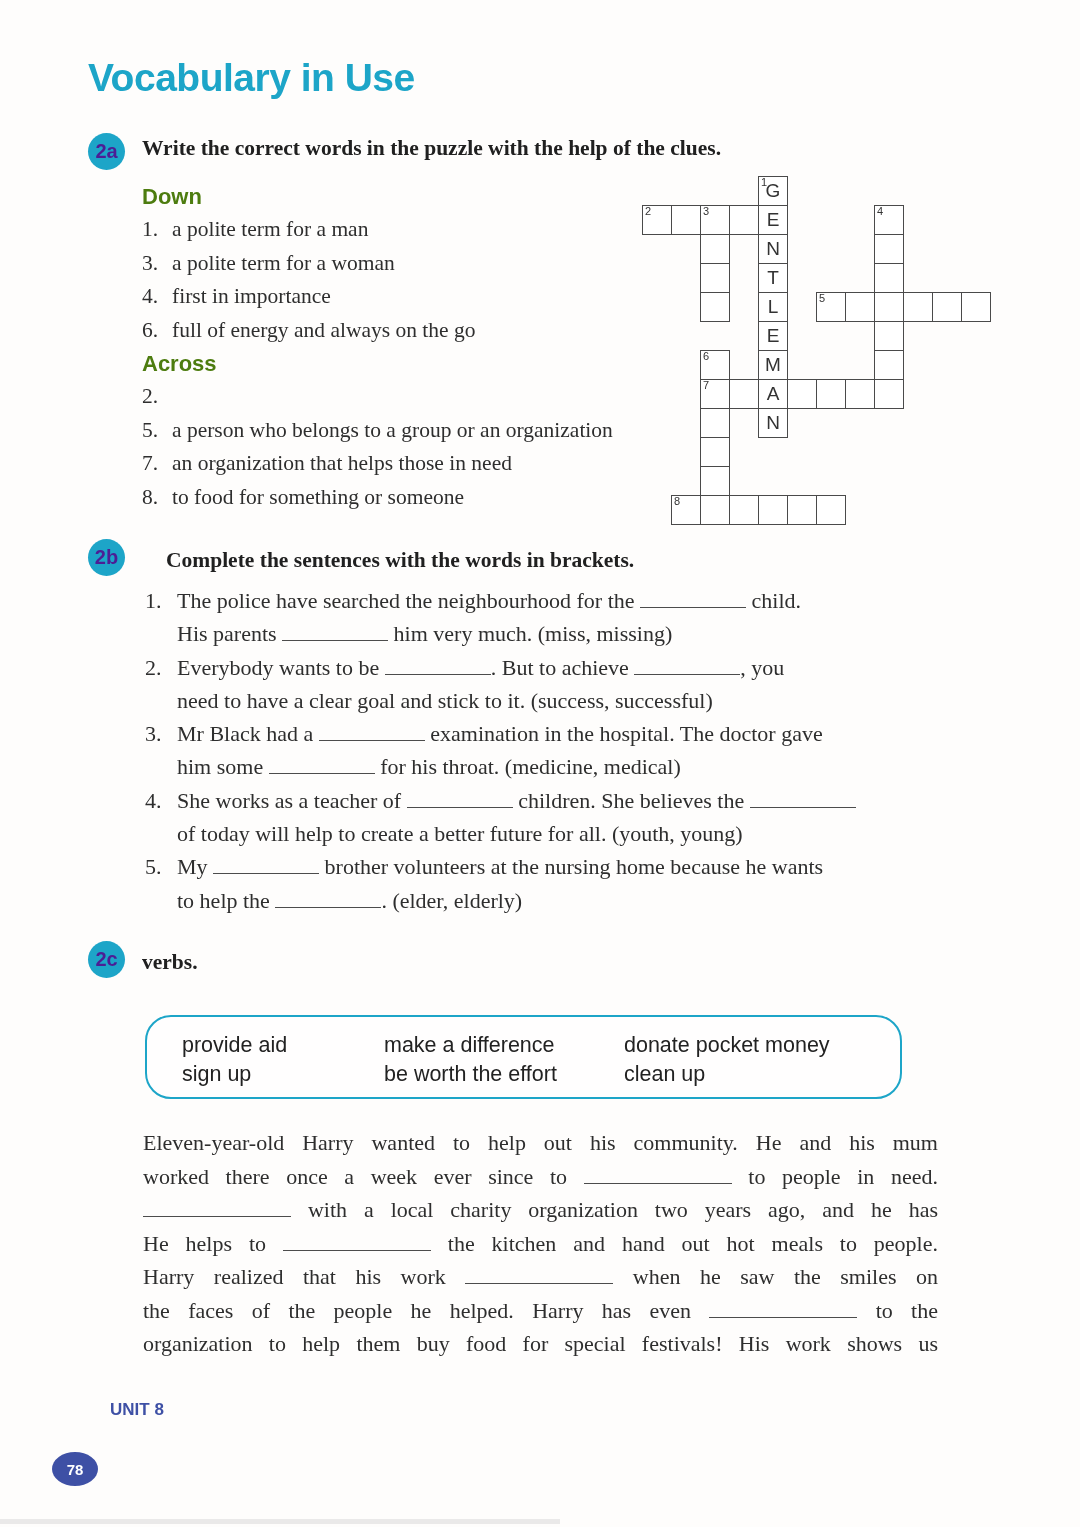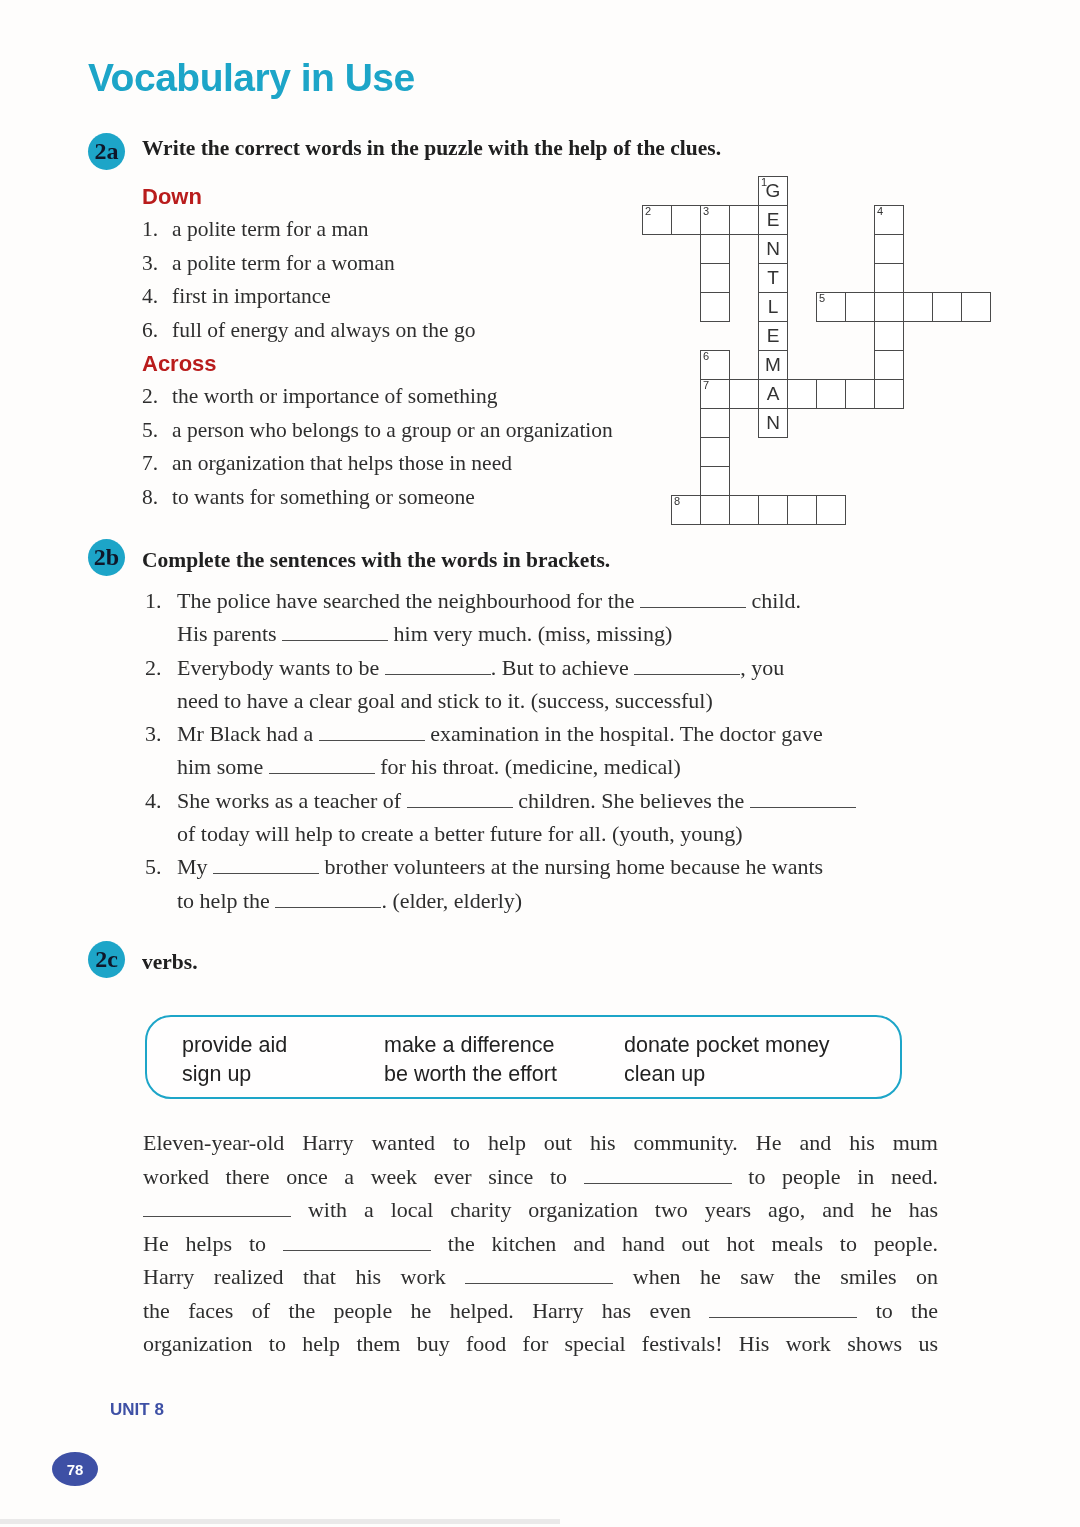--- a/index.html
+++ b/index.html
@@ -14,41 +14,41 @@
     background:#fefdfc;overflow:hidden;
     font-family:"Liberation Serif",serif;color:var(--ink);
   }
   .page-title{
     position:absolute;left:88px;top:56px;margin:0;
     font-family:"Liberation Sans",sans-serif;font-weight:bold;
     font-size:39px;letter-spacing:-0.5px;color:var(--accent);text-align:right;
   }
   .badge{
     position:absolute;width:37px;height:37px;border-radius:50%;
-    background:var(--accent);color:#0f172a;
-    font-family:Liberation Serif, serif;font-weight:bold;font-size:24px;
+    background:var(--accent);color:#4c1d95;
+    font-family:Liberation Sans, sans-serif;font-weight:bold;font-size:20px;
     display:flex;align-items:center;justify-content:center;
   }
   #badge-2a{left:88px;top:133px;}
   #badge-2b{left:88px;top:539px;}
   #badge-2c{left:88px;top:941px;}
   .ex-instruction{
     position:absolute;left:142px;
     font-family:"Liberation Serif",serif;font-weight:bold;
     font-size:21.5px;color:#202020;line-height:33px;
   }
   #instr-2a{top:136px;line-height:24px;}
-  #instr-2b{top:548px;line-height:24px;}
+  #instr-2b{top:548px;line-height:24px;margin-left:24px;}
   #instr-2c{top:946px;width:800px;}
 
   
   .clues{position:absolute;left:142px;top:180px;width:560px;}
   .clue-heading{
     font-family:"Liberation Sans",sans-serif;font-weight:bold;
-    font-size:22px;color:#b91c1c;line-height:33.4px;height:33.4px;
+    font-size:22px;color:#4d7c0f;line-height:33.4px;height:33.4px;
   }
   .clue{position:relative;line-height:33.4px;height:33.4px;padding-left:30px;font-size:21.5px;}
   .clue .num{position:absolute;left:0;}
 
   
   .crossword{position:absolute;left:642px;top:176px;width:349px;height:349px;}
   .cell{
     position:absolute;width:30px;height:30px;box-sizing:border-box;
     border:1px solid #4a4a4a;background:#fff;
     display:flex;align-items:center;justify-content:center;
@@ -118,24 +118,24 @@
   <div class="clues">
     <div class="clue-heading">Down</div>
     <div id="down-clues">
         <div class="clue"><span class="num">1.</span><span>a polite term for a man</span></div>
         <div class="clue"><span class="num">3.</span><span>a polite term for a woman</span></div>
         <div class="clue"><span class="num">4.</span><span>first in importance</span></div>
         <div class="clue"><span class="num">6.</span><span>full of energy and always on the go</span></div>
       </div>
     <div class="clue-heading">Across</div>
     <div id="across-clues">
-        <div class="clue"><span class="num">2.</span><span>the worth or importance of something</span></div>
+        <div class="clue"><span class="num">2.</span></div>
         <div class="clue"><span class="num">5.</span><span>a person who belongs to a group or an organization</span></div>
         <div class="clue"><span class="num">7.</span><span>an organization that helps those in need</span></div>
-        <div class="clue"><span class="num">8.</span><span>to wants for something or someone</span></div>
+        <div class="clue"><span class="num">8.</span><span>to food for something or someone</span></div>
       </div>
   </div>
 
   <div class="crossword" id="crossword">
       <div class="cell" style="left: 116px; top: 0px;">
         <span class="cnum">1</span>
         <span>G</span>
       </div>
       <div class="cell" style="left: 0px; top: 29px;">
         <span class="cnum">2</span>

